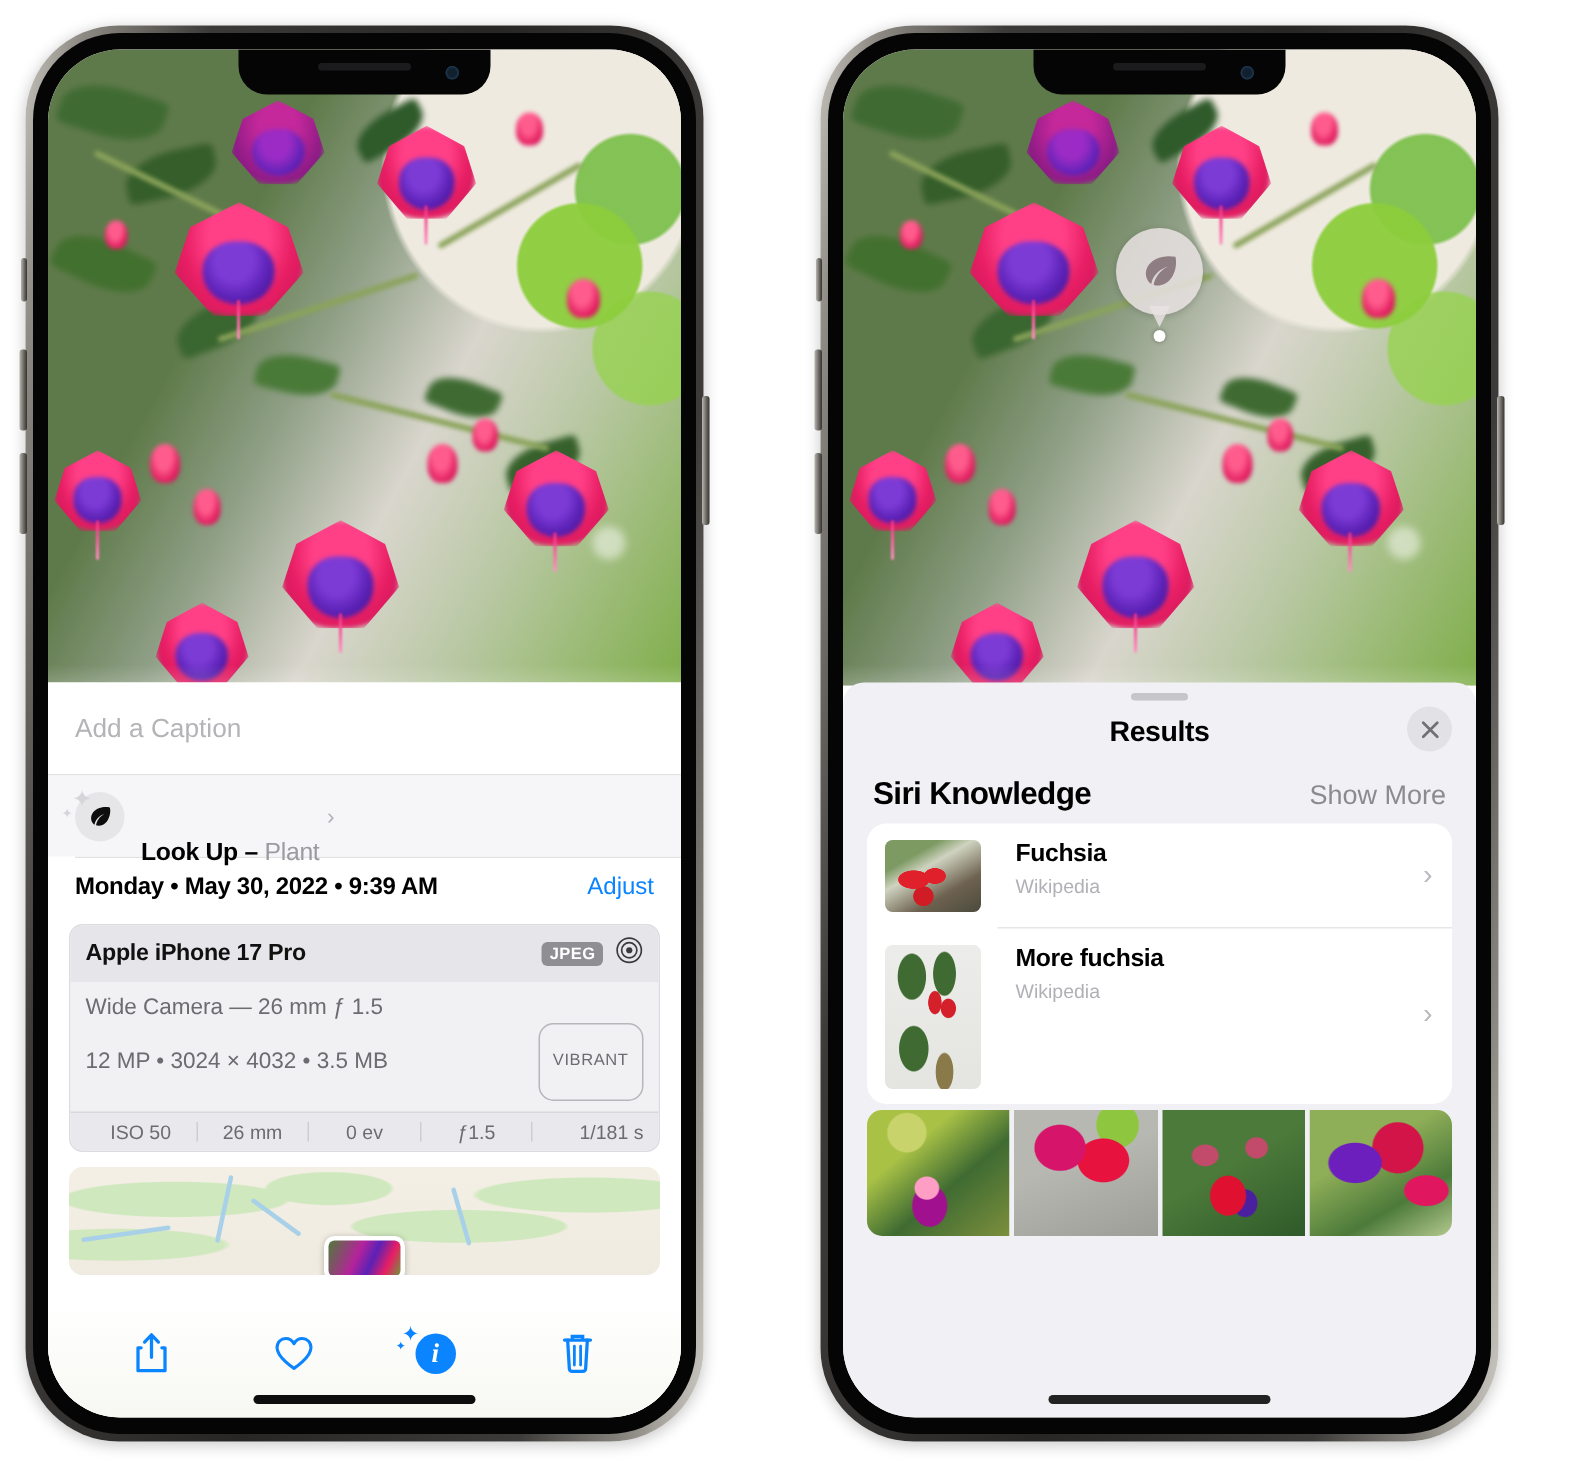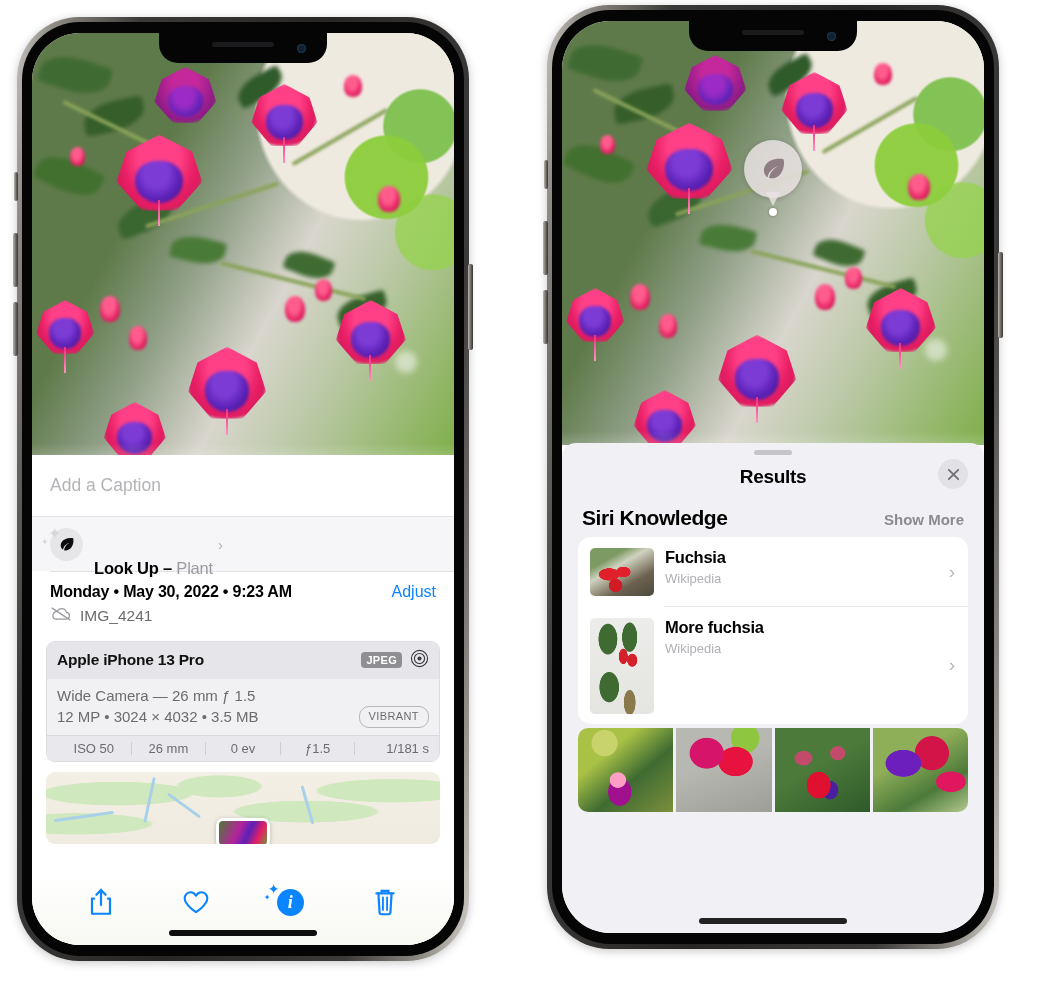--- a/index.html
+++ b/index.html
@@ -14,21 +14,21 @@
   
   .phone {
     position: absolute;
     width: 452px; height: 944px;
     border-radius: 62px;
     background: linear-gradient(100deg,#c9c6c0 0%,#8f8c86 6%,#6d6a65 12%,#3b3a38 20%,#272625 50%,#3d3b39 80%,#8d8a84 92%,#d2cfc9 100%);
     padding: 5px;
     box-shadow: 0 2px 10px rgba(0,0,0,.22);
   }
   .phone.left  { left: 17px;  top: 17px; }
-  .phone.right { left: 547px; top: 5px; }
+  .phone.right { left: 547px; top: 17px; }
 
   .bezel {
     position: relative;
     width: 100%; height: 100%;
     border-radius: 58px;
     background: #050505;
     padding: 11px 10px;
   }
   .screen {
     position: relative;
@@ -187,21 +187,21 @@
   .cam-right { display: flex; align-items: center; gap: 8px; }
   .badge-jpeg {
     background: #8e8e93; color: #fff; font-size: 11px; font-weight: 700;
     padding: 2px 5px; border-radius: 4px; letter-spacing: .3px;
   }
   .cam-body { padding: 6px 10px 7px; background: #f1f1f4; }
   .cam-line { font-size: 15px; color: #6c6c70; line-height: 1.45; }
   .cam-line.flexed { display: flex; align-items: center; justify-content: space-between; }
   .badge-vibrant {
     border: 1px solid #b6b6bb; color: #6c6c70; font-size: 11px;
-    padding: 2px 9px; border-radius: 10px; letter-spacing: .4px;
+    padding: 17px 9px; border-radius: 10px; letter-spacing: .4px;
   }
   .cam-exif {
     display: flex; align-items: center; background: #e9e9ed;
     border-top: .5px solid #d8d8dc; padding: 5px 10px;
     font-size: 13px; color: #6c6c70;
   }
   .cam-exif span { flex: 1; text-align: center; }
   .cam-exif span:first-child { text-align: center; }
   .cam-exif span:last-child { text-align: right; }
   .cam-exif .divider { flex: 0 0 1px; height: 13px; background: #cdcdd2; }
@@ -270,26 +270,26 @@
     width: 30px; height: 30px; border-radius: 50%; background: #e1e1e6;
     display: flex; align-items: center; justify-content: center;
   }
   .close-btn svg { width: 15px; height: 15px; }
 
   .sec-head {
     display: flex; align-items: baseline; justify-content: space-between;
     padding: 7px 20px 7px;
   }
   .sec-title { font-size: 21px; font-weight: 700; color: #000; letter-spacing: -.45px; }
-  .sec-more { font-size: 15px; color: #8a8a90; font-weight: bold; }
+  .sec-more { font-size: 18px; color: #8a8a90; }
 
   .know-card {
     margin: 0 16px; background: #fff; border-radius: 13px; overflow: hidden;
   }
-  .know-row { display: flex; padding: 11px 12px 10px; gap: 11px; align-items: flex-start; position: relative; }
+  .know-row { display: flex; padding: 11px 12px 10px; gap: 23px; align-items: flex-start; position: relative; }
   .know-thumb { width: 64px; border-radius: 5px; flex: 0 0 64px; background-size: cover; }
   .know-thumb.t1 {
     height: 48px;
     background:
       radial-gradient(ellipse at 30% 55%, #e0202a 0 16%, rgba(0,0,0,0) 17%),
       radial-gradient(ellipse at 52% 50%, #e0202a 0 15%, rgba(0,0,0,0) 16%),
       radial-gradient(ellipse at 40% 78%, #d11b25 0 12%, rgba(0,0,0,0) 13%),
       linear-gradient(150deg,#7d9a63 0 25%,#cfd3c0 40%,#6e6250 70%,#4b4a3c 100%);
   }
   .know-thumb.t2 {
@@ -443,38 +443,28 @@
             <span class="lookup-text">
               <span>Look Up – </span><span class="sub">Plant</span>
             </span>
             <span class="lookup-chev">›</span>
           </div>
 
           <div class="sep-inset"></div>
 
           <div class="meta-block">
             <div class="meta-line1">
-              <span class="meta-date">Monday • May 30, 2022 • 9:23 AM</span>
+              <span class="meta-date">Monday • May 30, 2022 • 9:39 AM</span>
               <span class="meta-adjust">Adjust</span>
-            </div>
-            <div class="meta-line2">
-              <span>
-                <svg viewBox="0 0 30 20" aria-hidden="true">
-                  <path d="M8.5 17h13c3 0 5-2 5-4.6 0-2.4-1.8-4.3-4.2-4.5C21.7 4.6 19 2.6 15.8 2.6c-2.3 0-4.3 1-5.5 2.7" fill="none" stroke="#9a9aa0" stroke-width="1.7" stroke-linecap="round"></path>
-                  <path d="M9.6 6.5C6.4 6.9 4 9.3 4 12.3 4 15 6 17 8.5 17" fill="none" stroke="#9a9aa0" stroke-width="1.7" stroke-linecap="round"></path>
-                  <line x1="3" y1="2" x2="27" y2="18" stroke="#9a9aa0" stroke-width="1.7" stroke-linecap="round"></line>
-                </svg>
-              </span>
-              <span class="meta-filename">IMG_4241</span>
             </div>
           </div>
 
           <div class="camera-card">
             <div class="cam-head">
-              <span class="cam-title">Apple iPhone 13 Pro</span>
+              <span class="cam-title">Apple iPhone 17 Pro</span>
               <span class="cam-right">
                 <span class="badge-jpeg">JPEG</span>
                 <span>
                   <svg width="19" height="19" viewBox="0 0 24 24" aria-hidden="true">
                     <circle cx="12" cy="12" r="10.2" fill="none" stroke="#3a3a3c" stroke-width="1.4"></circle>
                     <circle cx="12" cy="12" r="6.4" fill="none" stroke="#3a3a3c" stroke-width="1.4"></circle>
                     <circle cx="12" cy="12" r="2.6" fill="#3a3a3c"></circle>
                   </svg>
                 </span>
               </span>

